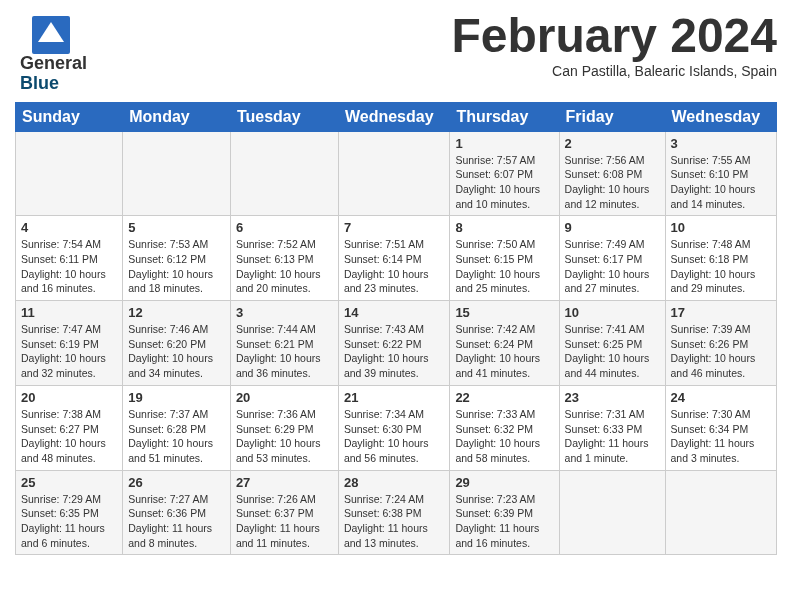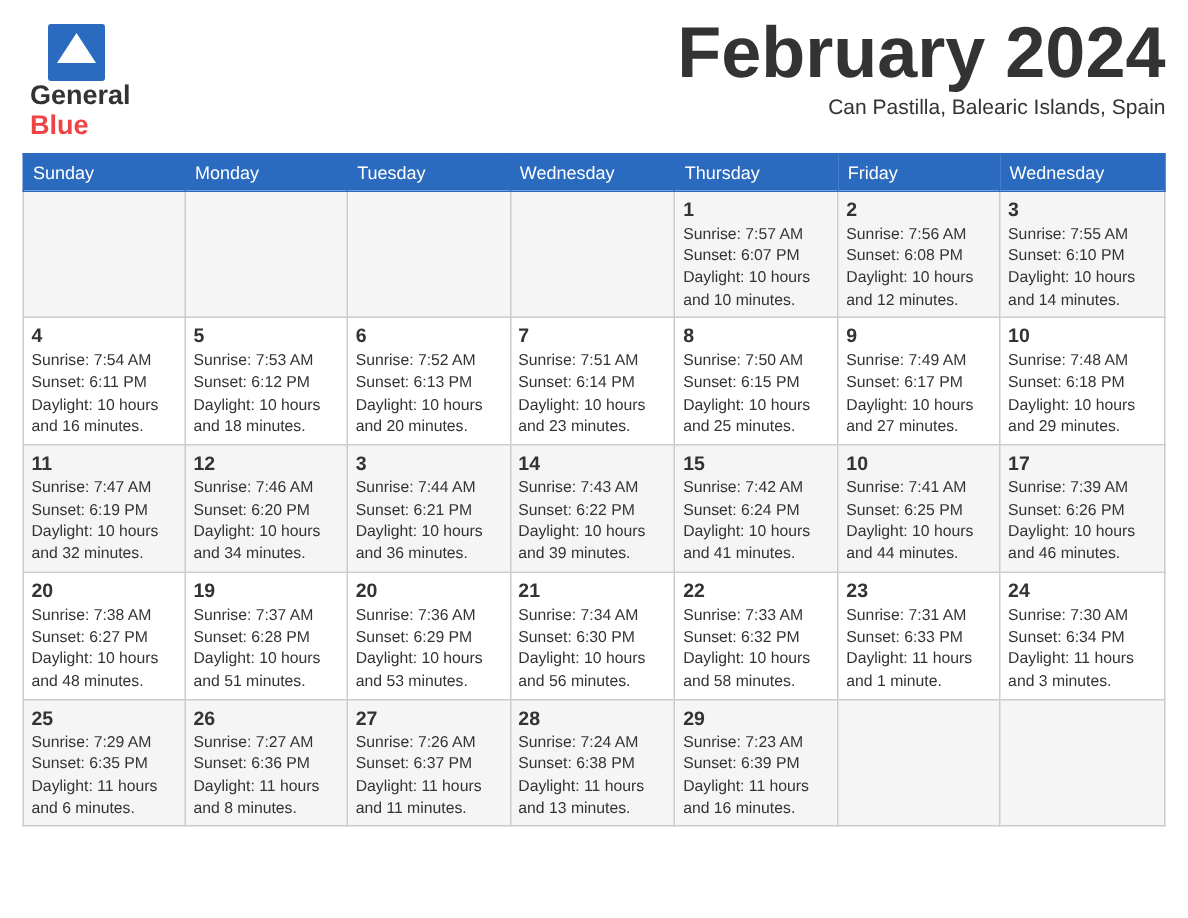--- a/index.html
+++ b/index.html
@@ -27,21 +27,21 @@
       line-height: 1.1;
     }
     .logo-general {
       font-size: 18px;
       font-weight: bold;
       color: #333;
     }
     .logo-blue {
       font-size: 18px;
       font-weight: bold;
-      color: #ef4444;
+      color: #0c4a6e;
     }
     .title-section {
       text-align: right;
     }
     .month-title {
       font-size: 48px;
       font-weight: bold;
       color: #333;
       line-height: 1.1;
     }
@@ -53,22 +53,22 @@
     table {
       width: 100%;
       border-collapse: collapse;
       font-size: 11px;
     }
     thead th {
       background-color: #2a6abf;
       color: #fff;
       text-align: left;
       padding: 5px 6px;
-      font-size: 12px;
-      font-weight: normal;
+      font-size: 16px;
+      font-weight: bold;
       border: 1px solid #2a6abf;
     }
     tbody td {
       border: 1px solid #ccc;
       vertical-align: top;
       padding: 4px 5px;
       width: 113px;
       min-height: 85px;
       background: #fff;
     }

